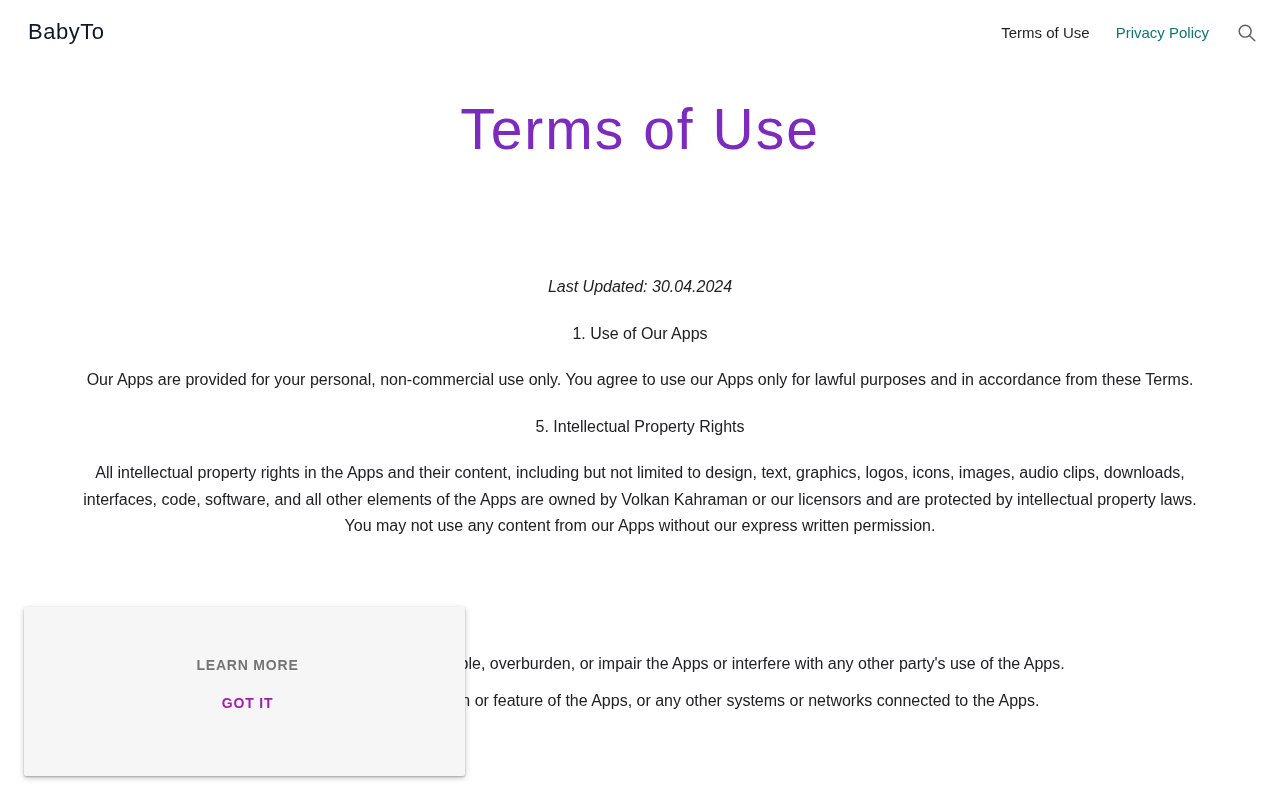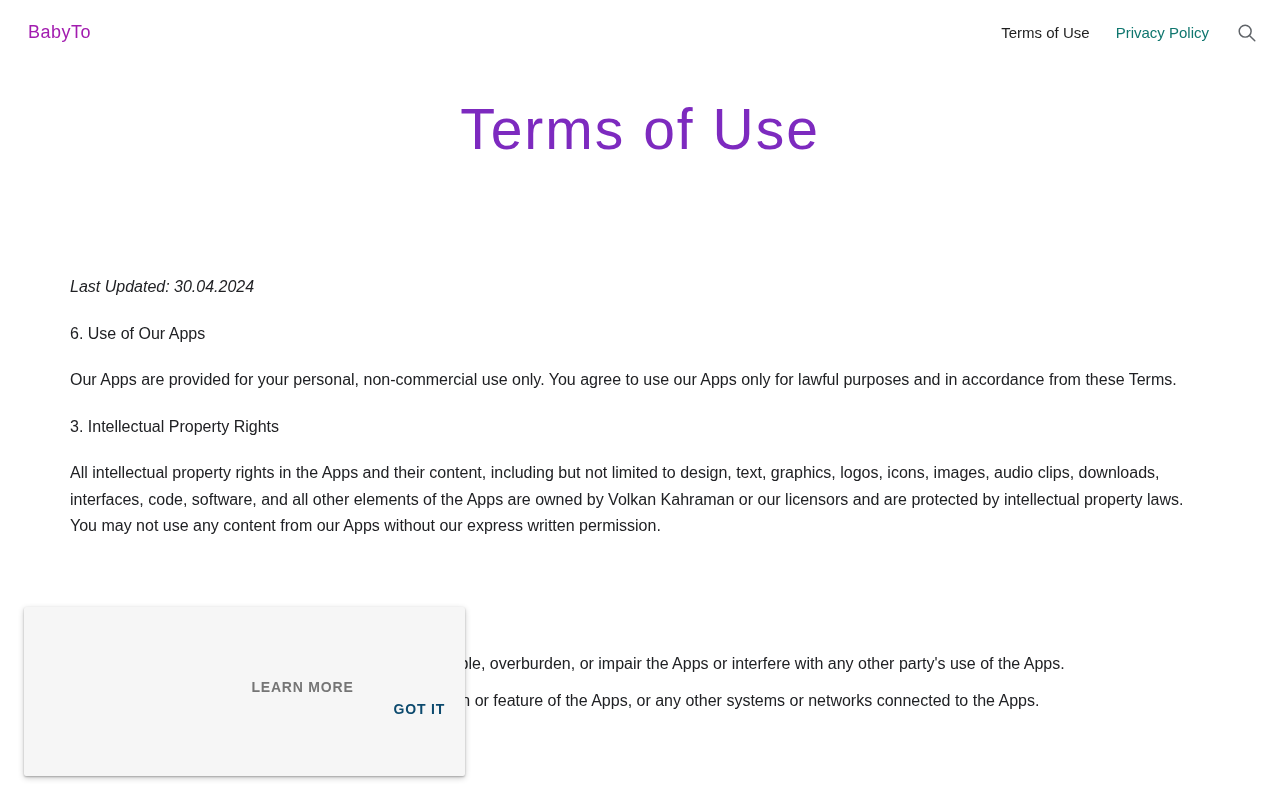--- a/index.html
+++ b/index.html
@@ -16,23 +16,23 @@
   
   .site-header {
     height: 64px;
     display: flex;
     align-items: center;
     justify-content: space-between;
     padding: 0 14px 0 28px;
     background: #ffffff;
   }
   .logo {
-    font-size: 18px;
+    font-size: 22px;
     font-weight: 300;
-    color: #a21caf;
+    color: #0f172a;
     letter-spacing: 0.5px;
     cursor: pointer;
   }
   .nav { display: flex; align-items: center; }
   .nav-item {
     font-size: 15px;
     padding: 8px 13px;
     color: #1f1f1f;
     cursor: pointer;
     white-space: nowrap;
@@ -56,21 +56,21 @@
 
   
   .content {
     width: 1140px;
     margin: 0 auto;
     padding-top: 112px;
     font-size: 16px;
     line-height: 26.5px;
     color: #202124;
   }
-  .content p { margin: 0 0 20px 0; }
+  .content p { margin: 0 0 20px 0; text-align: center; }
   .last-updated { font-style: italic; }
   .hidden-by-banner-spacer { height: 91px; }
   .terms-list { margin: 0; padding-left: 40px; }
   .terms-list li { margin: 0 0 11px 0; }
 
   
   .cookie-banner {
     position: absolute;
     left: 24px;
     top: 607px;
@@ -85,34 +85,35 @@
   .cookie-message {
     width: 395px;
     font-size: 15px;
     line-height: 21px;
     color: #3c4043;
   }
   .cookie-actions {
     display: flex;
     justify-content: flex-end;
     align-items: center;
-    gap: 36px;
+    gap: 18px;
     margin-top: 26px;
     margin-right: -6px;
+    flex-direction: column;
   }
   .cookie-btn {
     background: none; border: none; cursor: pointer;
     font-family: "Liberation Sans", sans-serif;
     font-size: 14px;
     font-weight: 700;
     letter-spacing: 0.8px;
     padding: 2px 2px;
   }
   .cookie-btn.learn { color: #757575; }
-  .cookie-btn.gotit { color: #0c4a6e; margin-top: 44px; }
+  .cookie-btn.gotit { color: #a21caf; }
 </style>
 </head>
 <body>
 
 <header class="site-header">
   <div class="logo">BabyTo</div>
   <nav class="nav">
     <div class="nav-item">Terms of Use</div>
     <div class="nav-item inactive">Privacy Policy</div>
     <button class="search-btn">
@@ -123,23 +124,23 @@
         </svg>
       </span>
     </button>
   </nav>
 </header>
 
 <h1 class="hero-title">Terms of Use</h1>
 
 <main class="content">
   <p class="last-updated">Last Updated: 30.04.2024</p>
-  <p>6. Use of Our Apps</p>
+  <p>1. Use of Our Apps</p>
   <p>Our Apps are provided for your personal, non-commercial use only. You agree to use our Apps only for lawful purposes and in accordance from these Terms.</p>
-  <p>3. Intellectual Property Rights</p>
+  <p>5. Intellectual Property Rights</p>
   <p>All intellectual property rights in the Apps and their content, including but not limited to design, text, graphics, logos, icons, images, audio clips, downloads, interfaces, code, software, and all other elements of the Apps are owned by Volkan Kahraman or our licensors and are protected by intellectual property laws. You may not use any content from our Apps without our express written permission.</p>
   <div class="hidden-by-banner-spacer"></div>
   <ul class="terms-list">
     <li>Use the Apps in any way that could damage, disable, overburden, or impair the Apps or interfere with any other party's use of the Apps.</li>
     <li>Attempt to gain unauthorized access to any portion or feature of the Apps, or any other systems or networks connected to the Apps.</li>
   </ul>
 </main>
 
 <div class="cookie-banner">
   <div class="cookie-actions">

